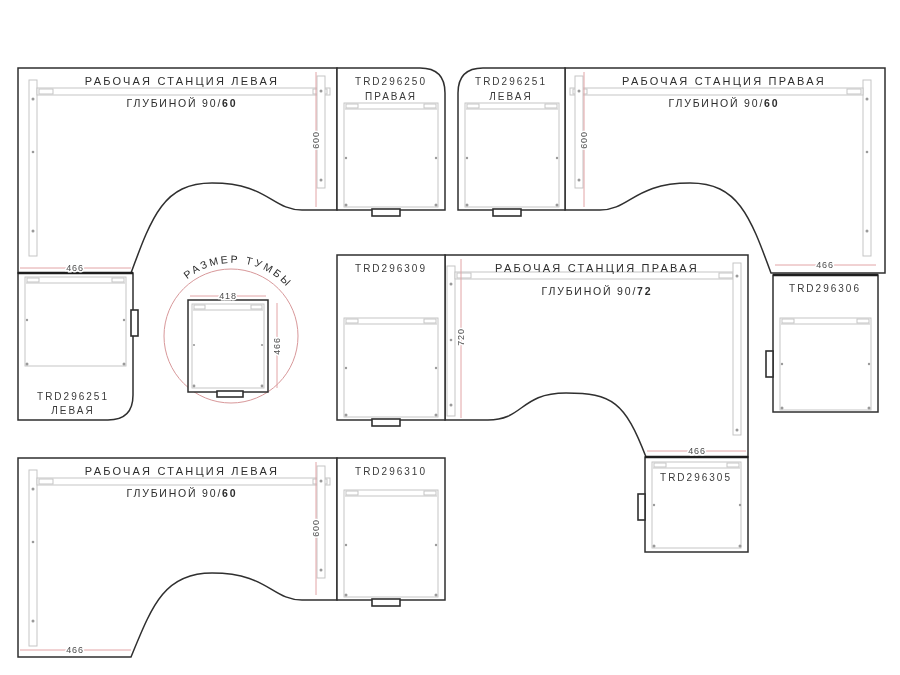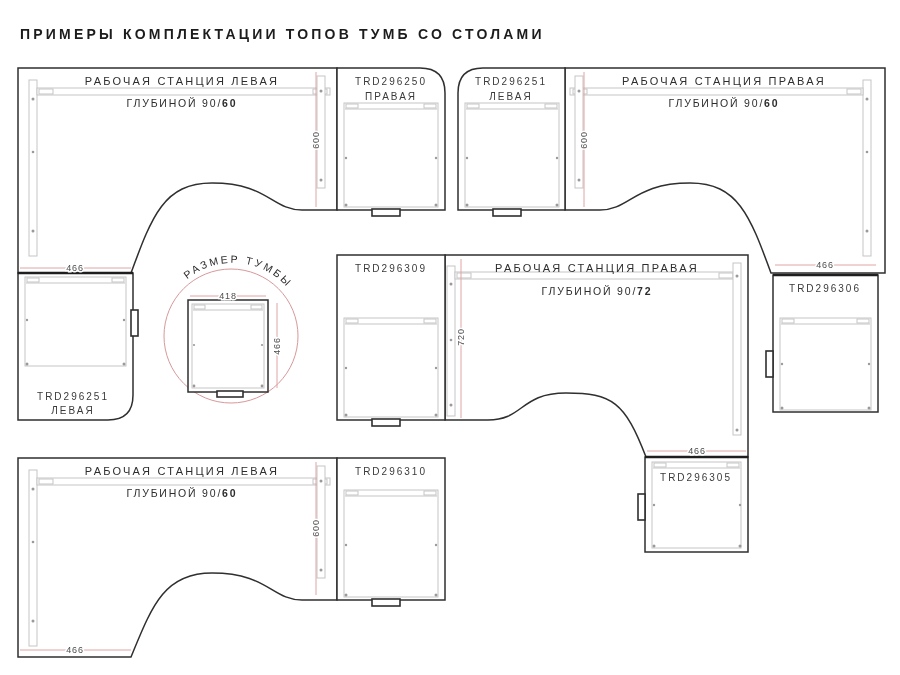--- a/index.html
+++ b/index.html
@@ -21,21 +21,20 @@
   .detail-fill{fill:#ffffff;stroke:#c5c5c5;stroke-width:1;}
   .dot{fill:#9a9a9a;}
   .dimline{stroke:#e2a4a6;stroke-width:1;}
   .pinkcircle{fill:none;stroke:#d8989a;stroke-width:1;}
   .tab{fill:#ffffff;stroke:#2f2f2f;stroke-width:1.6;}
 </style>
 </head>
 <body>
 
 <div class="page">
-  <div class="page-title">ПРИМЕРЫ КОМПЛЕКТАЦИИ ТОПОВ ТУМБ СО СТОЛАМИ</div>
 
   <svg width="900" height="675" viewBox="0 0 900 675">
 
     <g>
       <path class="outline" d="M18,68 L337,68 L337,210 L302,210 C272,210 268,183 212,183 C164,183 152,216 131,273 L18,273 Z"></path>
 
       <path class="outline" d="M337,68 L420,68 Q445,68 445,93 L445,210 L337,210 Z"></path>
       <rect class="tab" x="372" y="209" width="28" height="7"></rect>
 
       <path class="outline" d="M18,273 L133,273 L133,395 Q133,420 108,420 L18,420 Z"></path>

